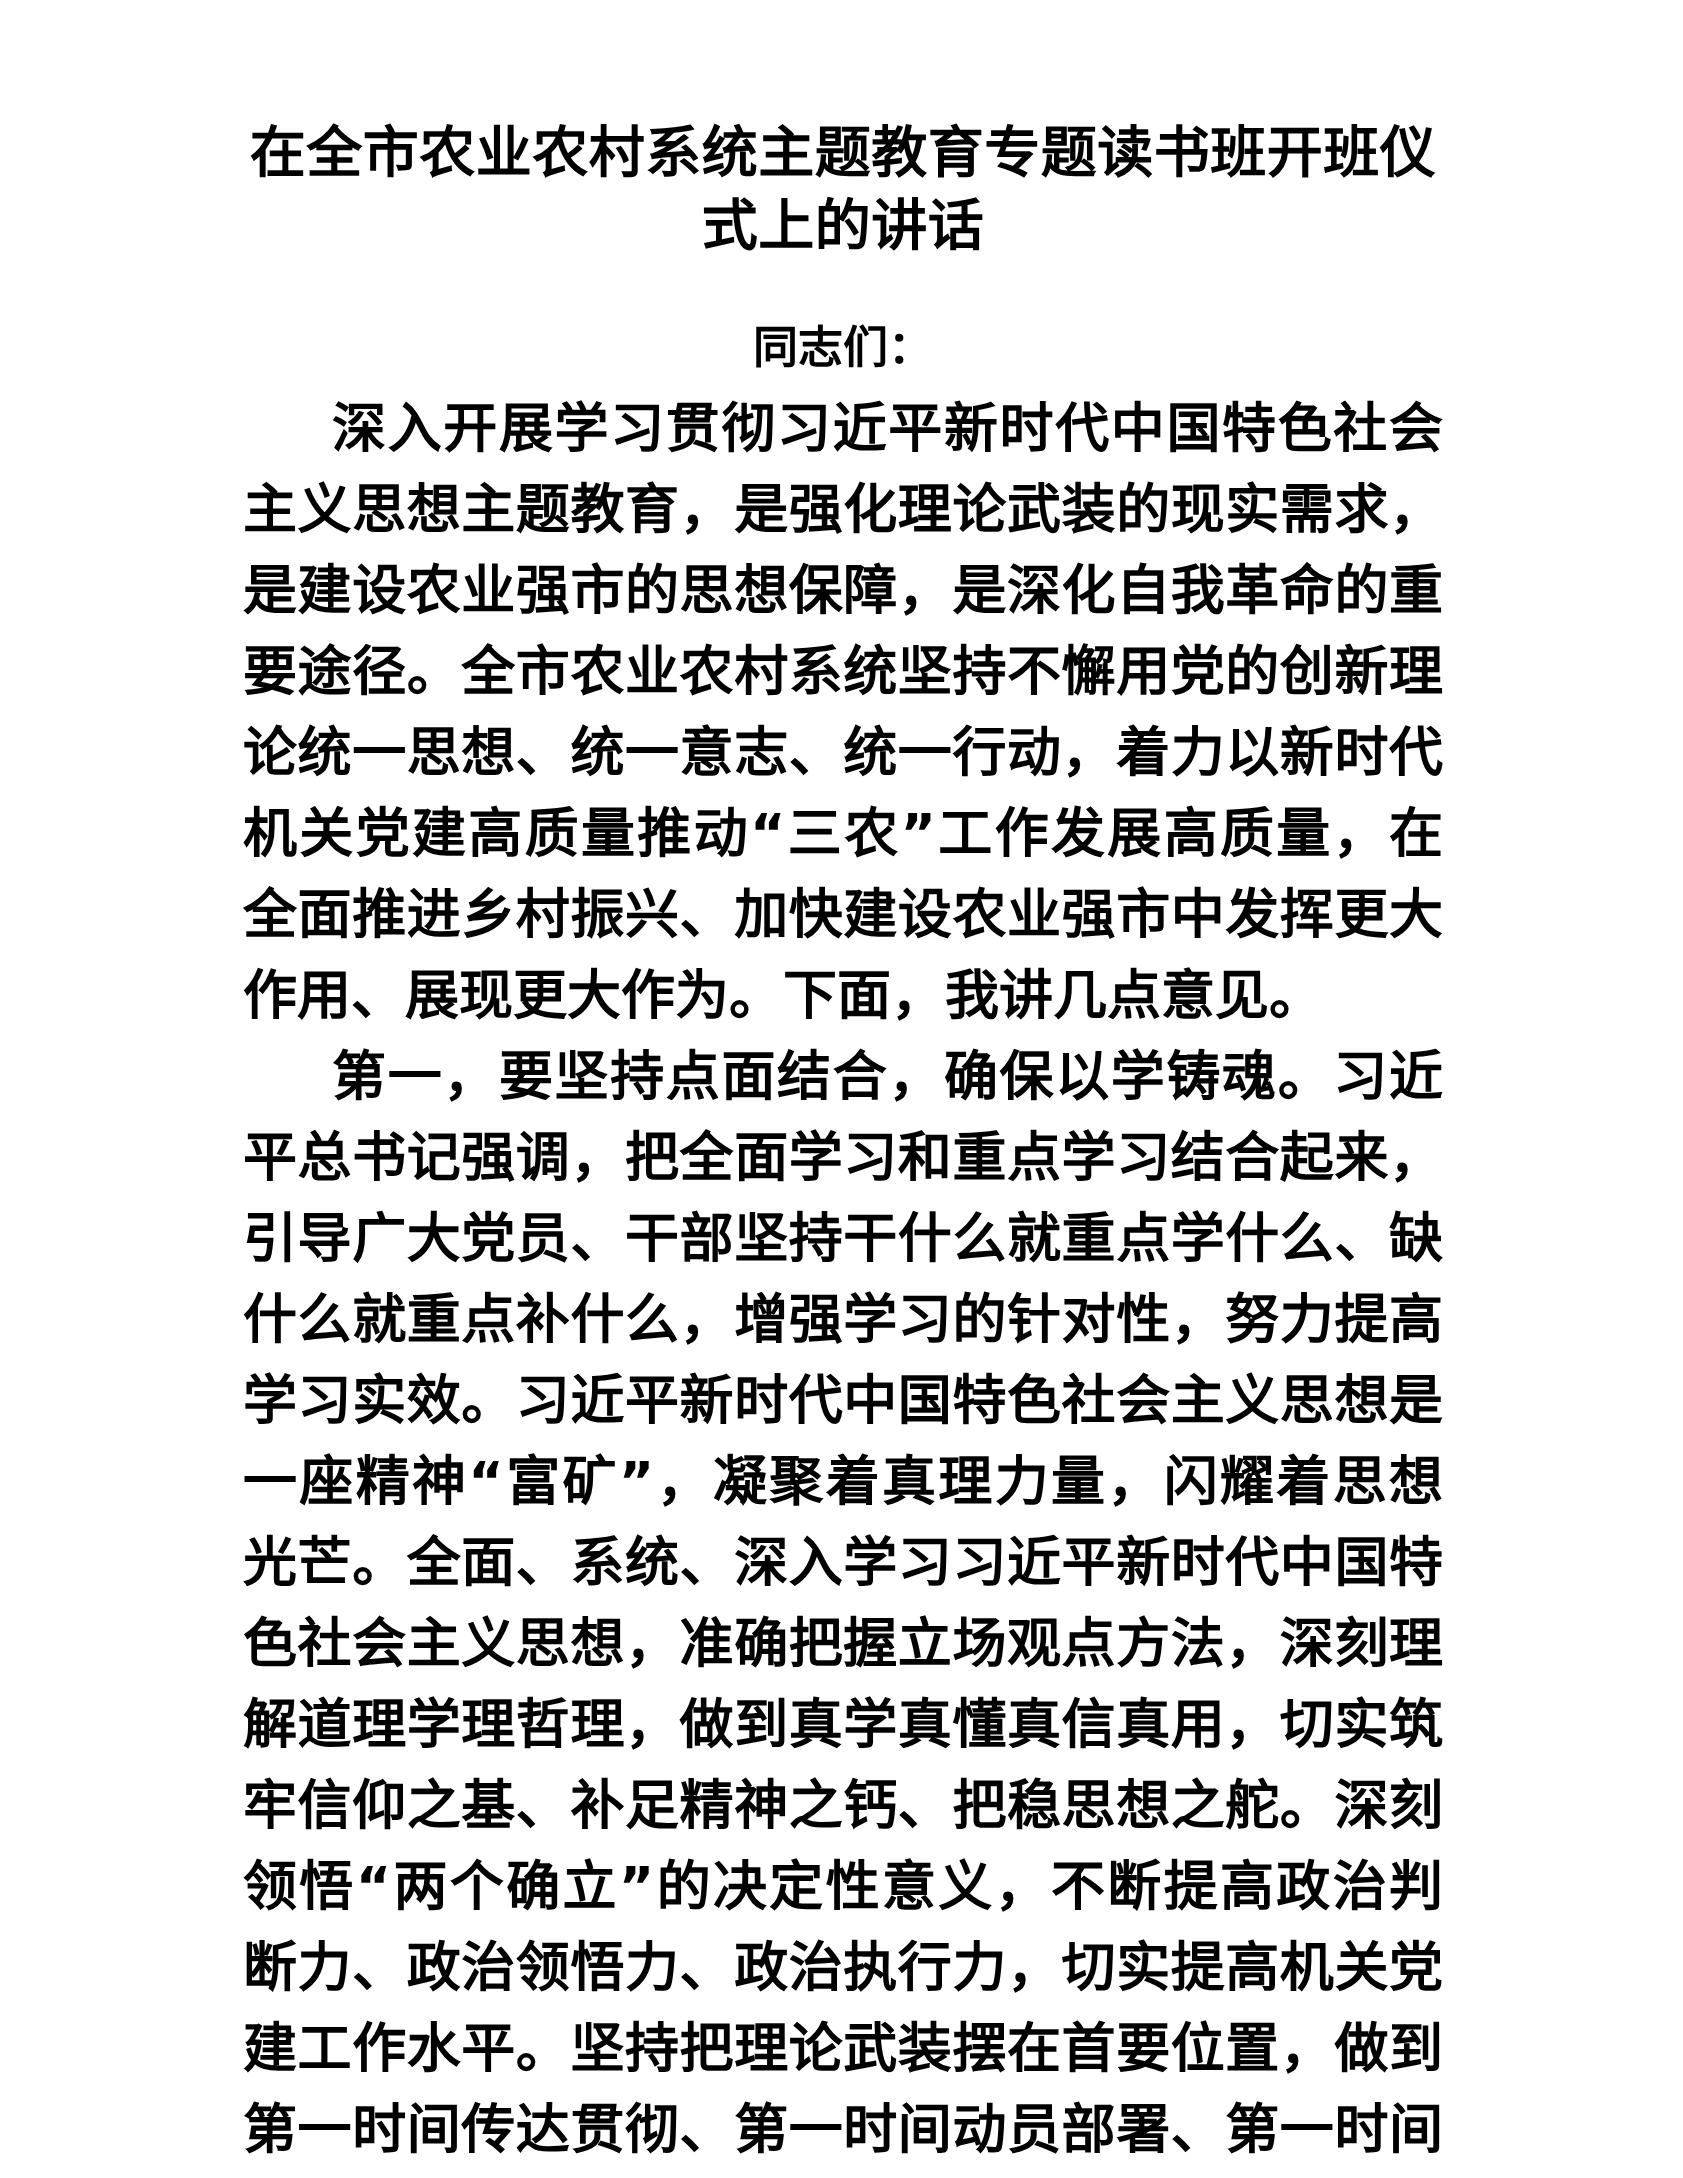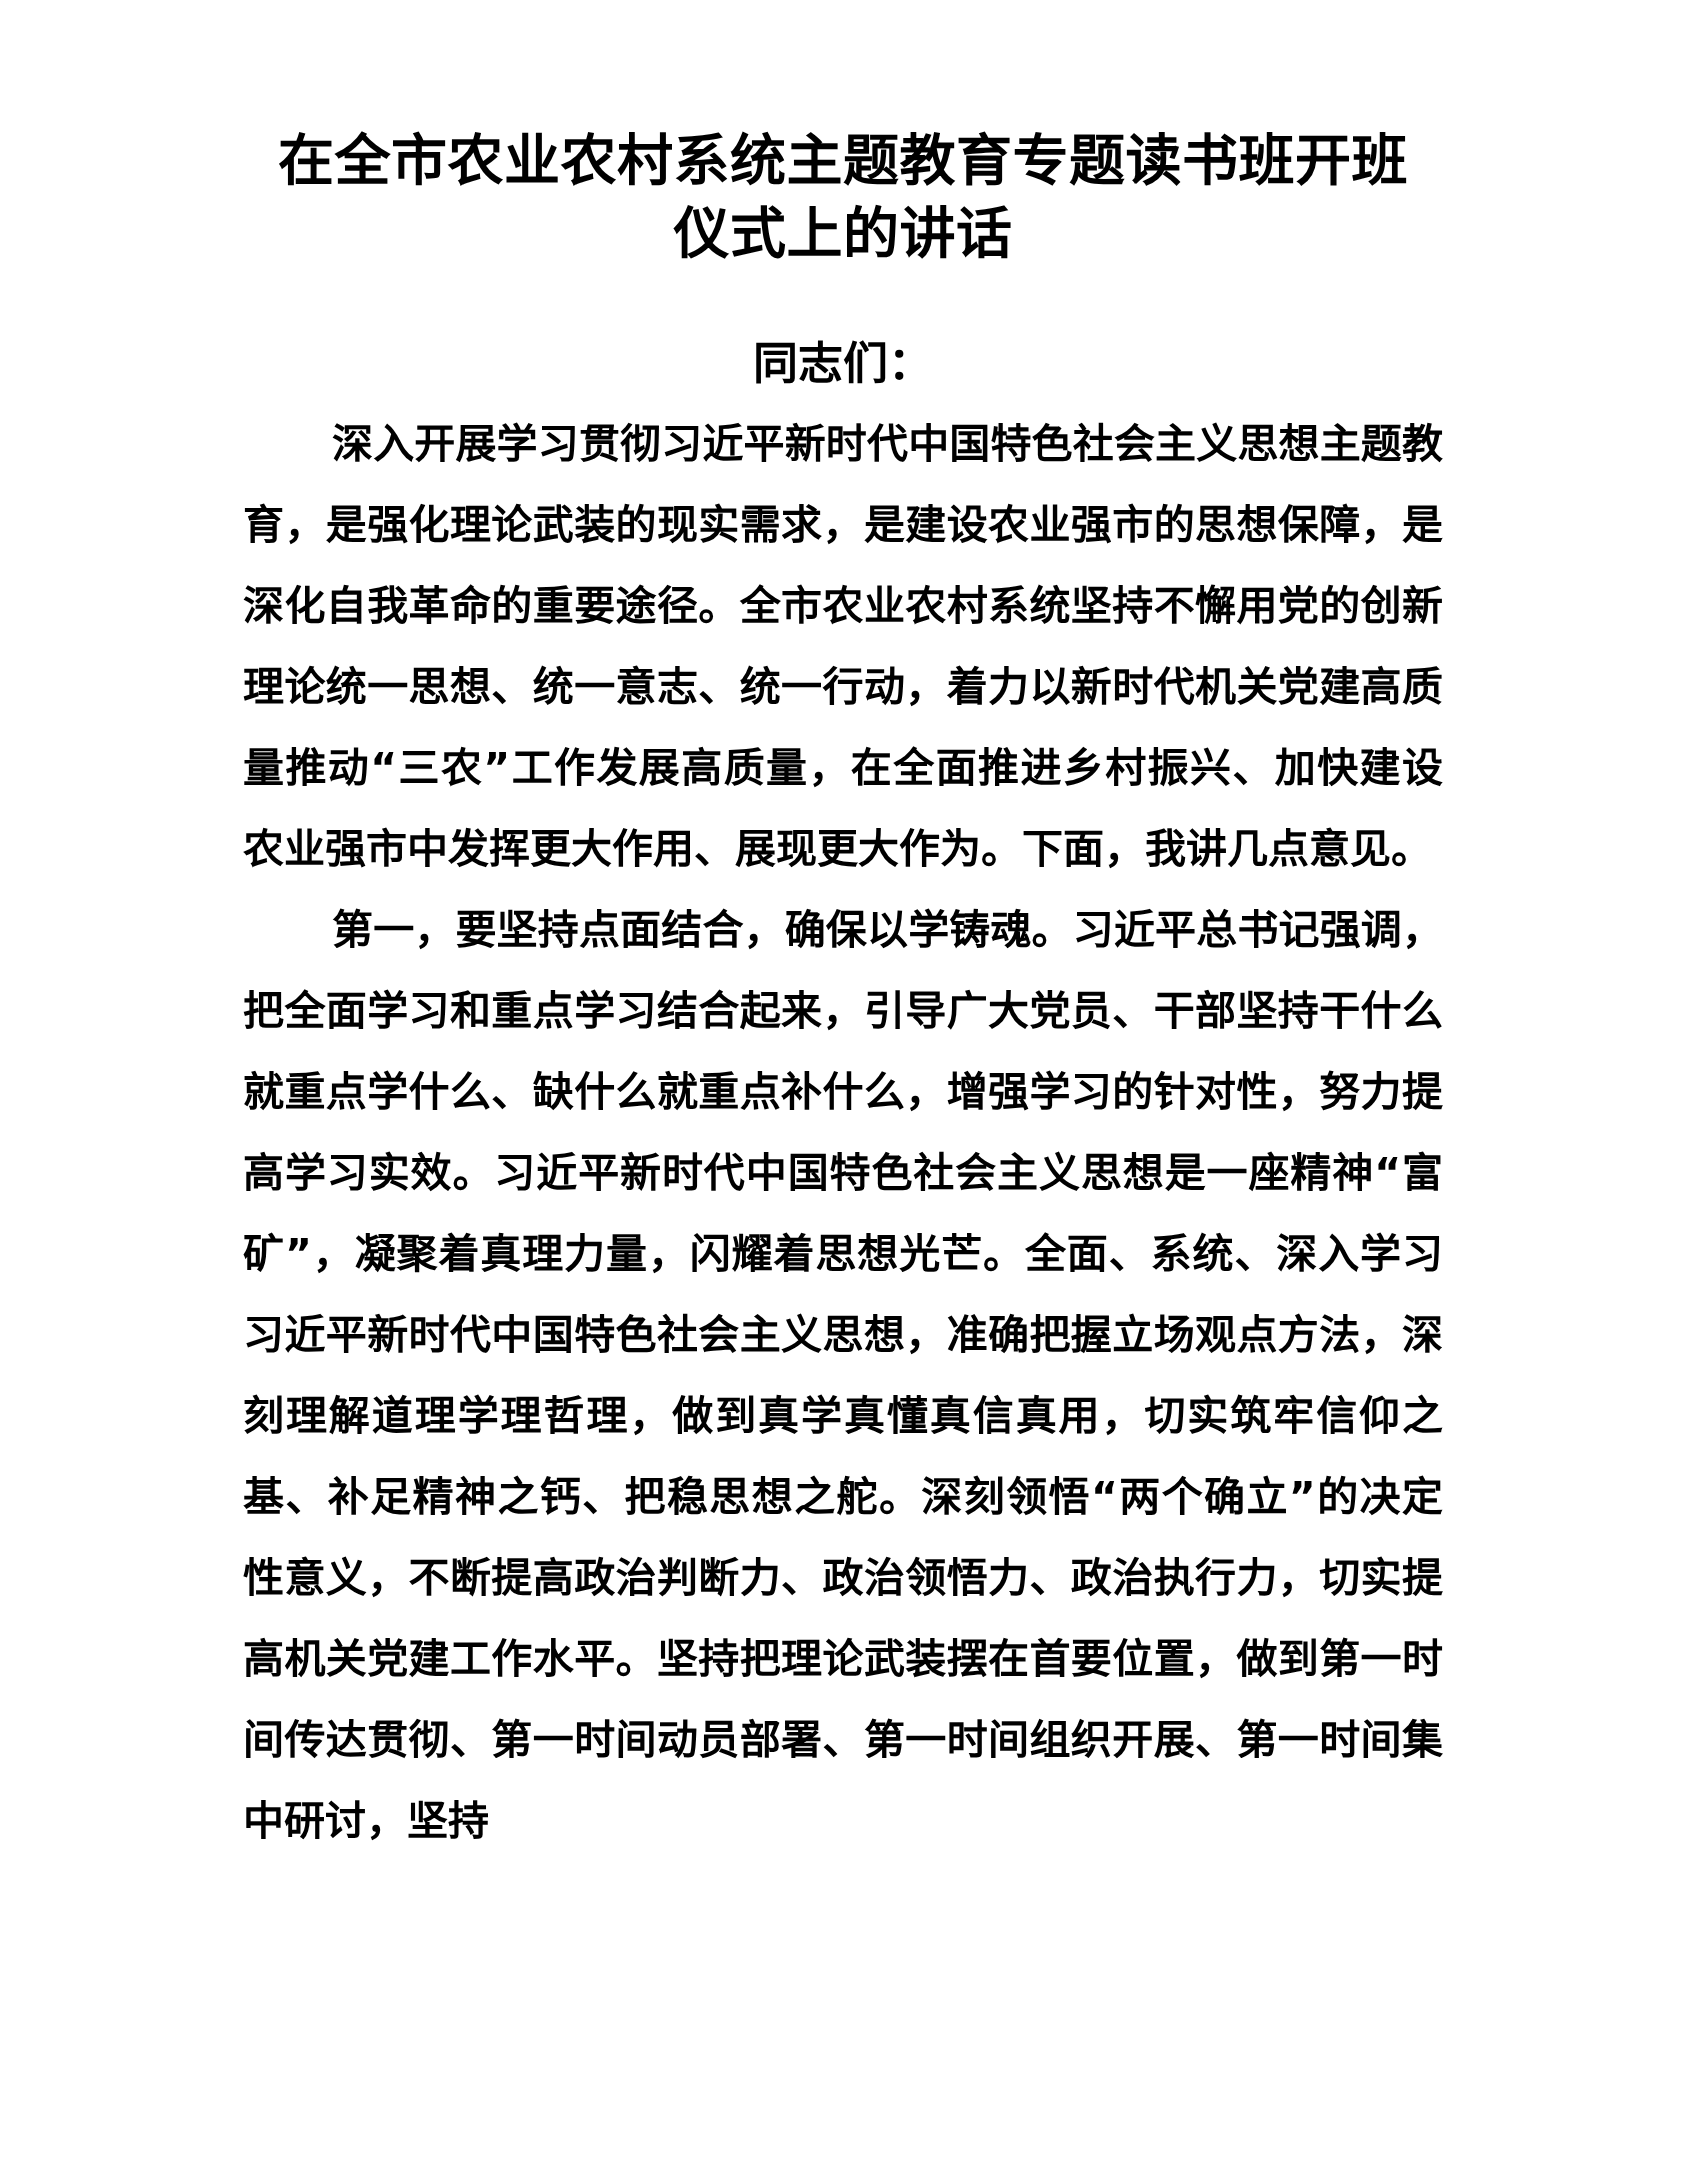--- a/index.html
+++ b/index.html
@@ -28,21 +28,21 @@
 
   .content {
     position: absolute;
     left: 243px;
     top: 0;
     width: 1200px;
   }
 
   
   .doc-title {
-    margin: 8px;
+    margin: 0;
     padding-top: 116px;
     font-size: 56px;
     line-height: 73px;
     font-weight: 700;
     text-align: center;
     letter-spacing: 0.5px;
     word-break: break-all;
   }
 
   
@@ -52,21 +52,21 @@
     font-size: 45px;
     line-height: 81px;
     font-weight: 700;
     text-align: center;
     letter-spacing: 0px;
   }
 
   
   .body-paragraph {
     margin: 0;
-    font-size: 41px;
+    font-size: 54px;
     line-height: 81px;
     font-weight: 700;
     text-align: justify;
     text-align-last: left;
     text-justify: inter-character;
     text-indent: 89px;
     word-break: break-all;
     letter-spacing: 0px;
   }
 

